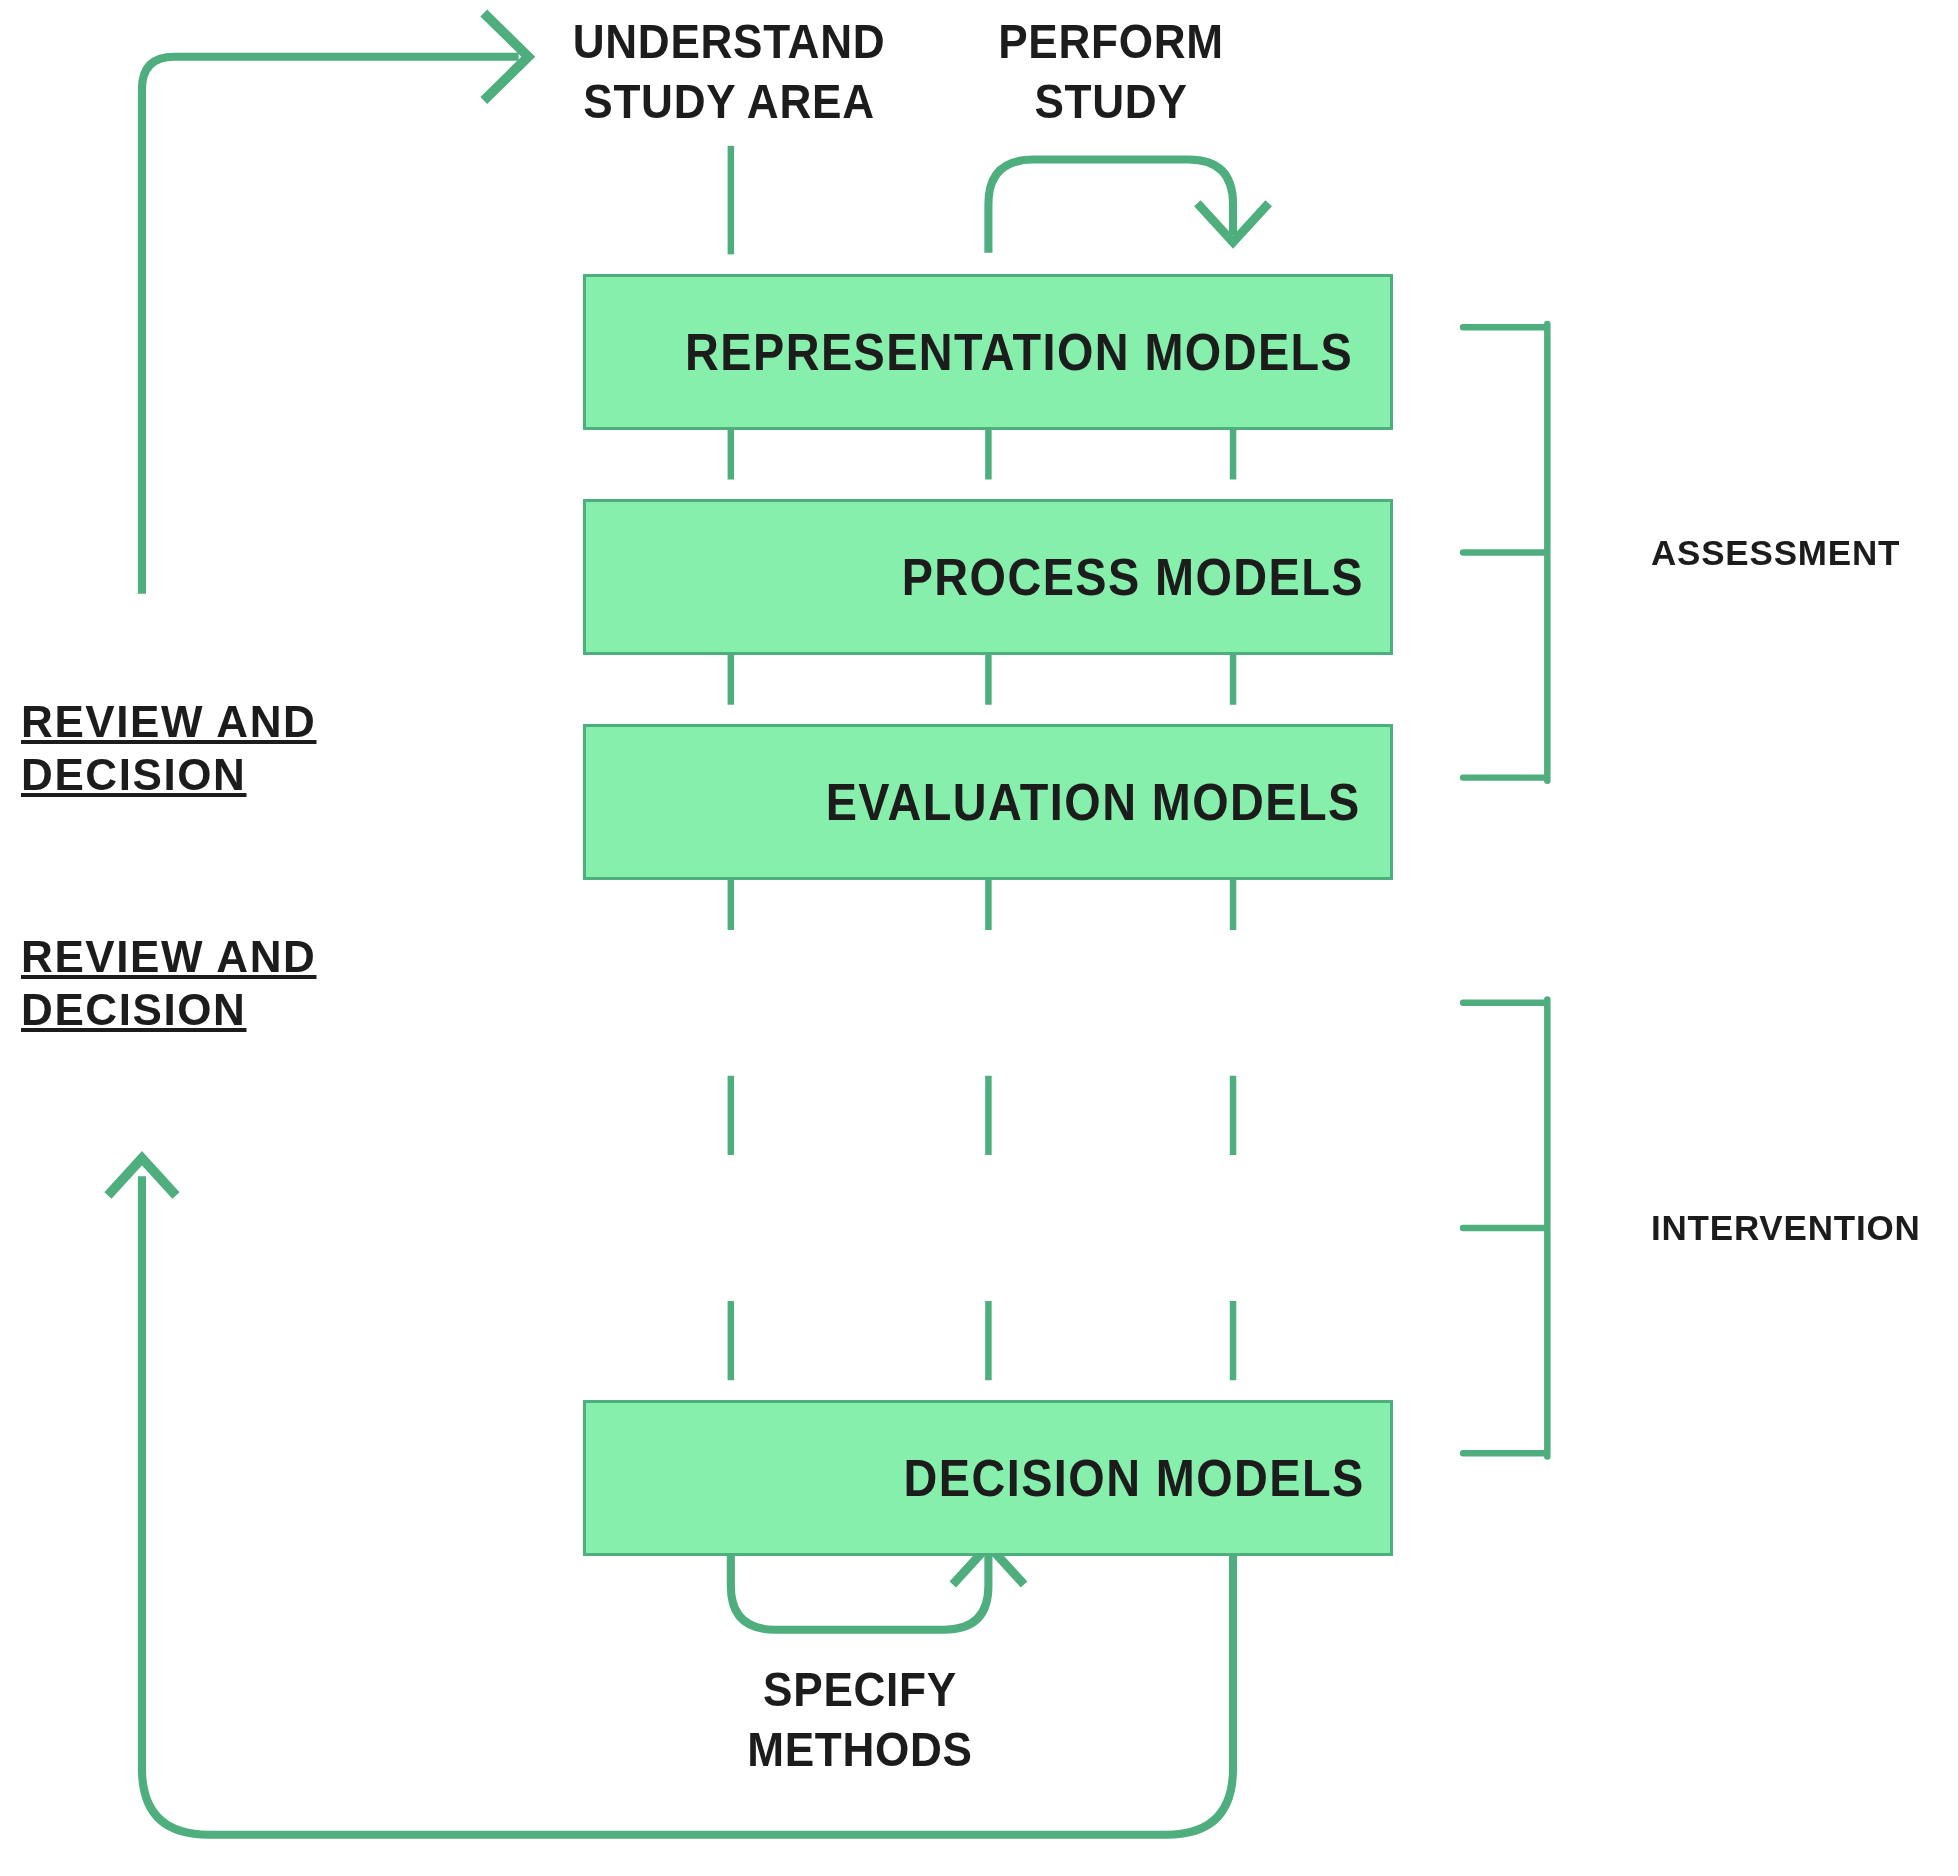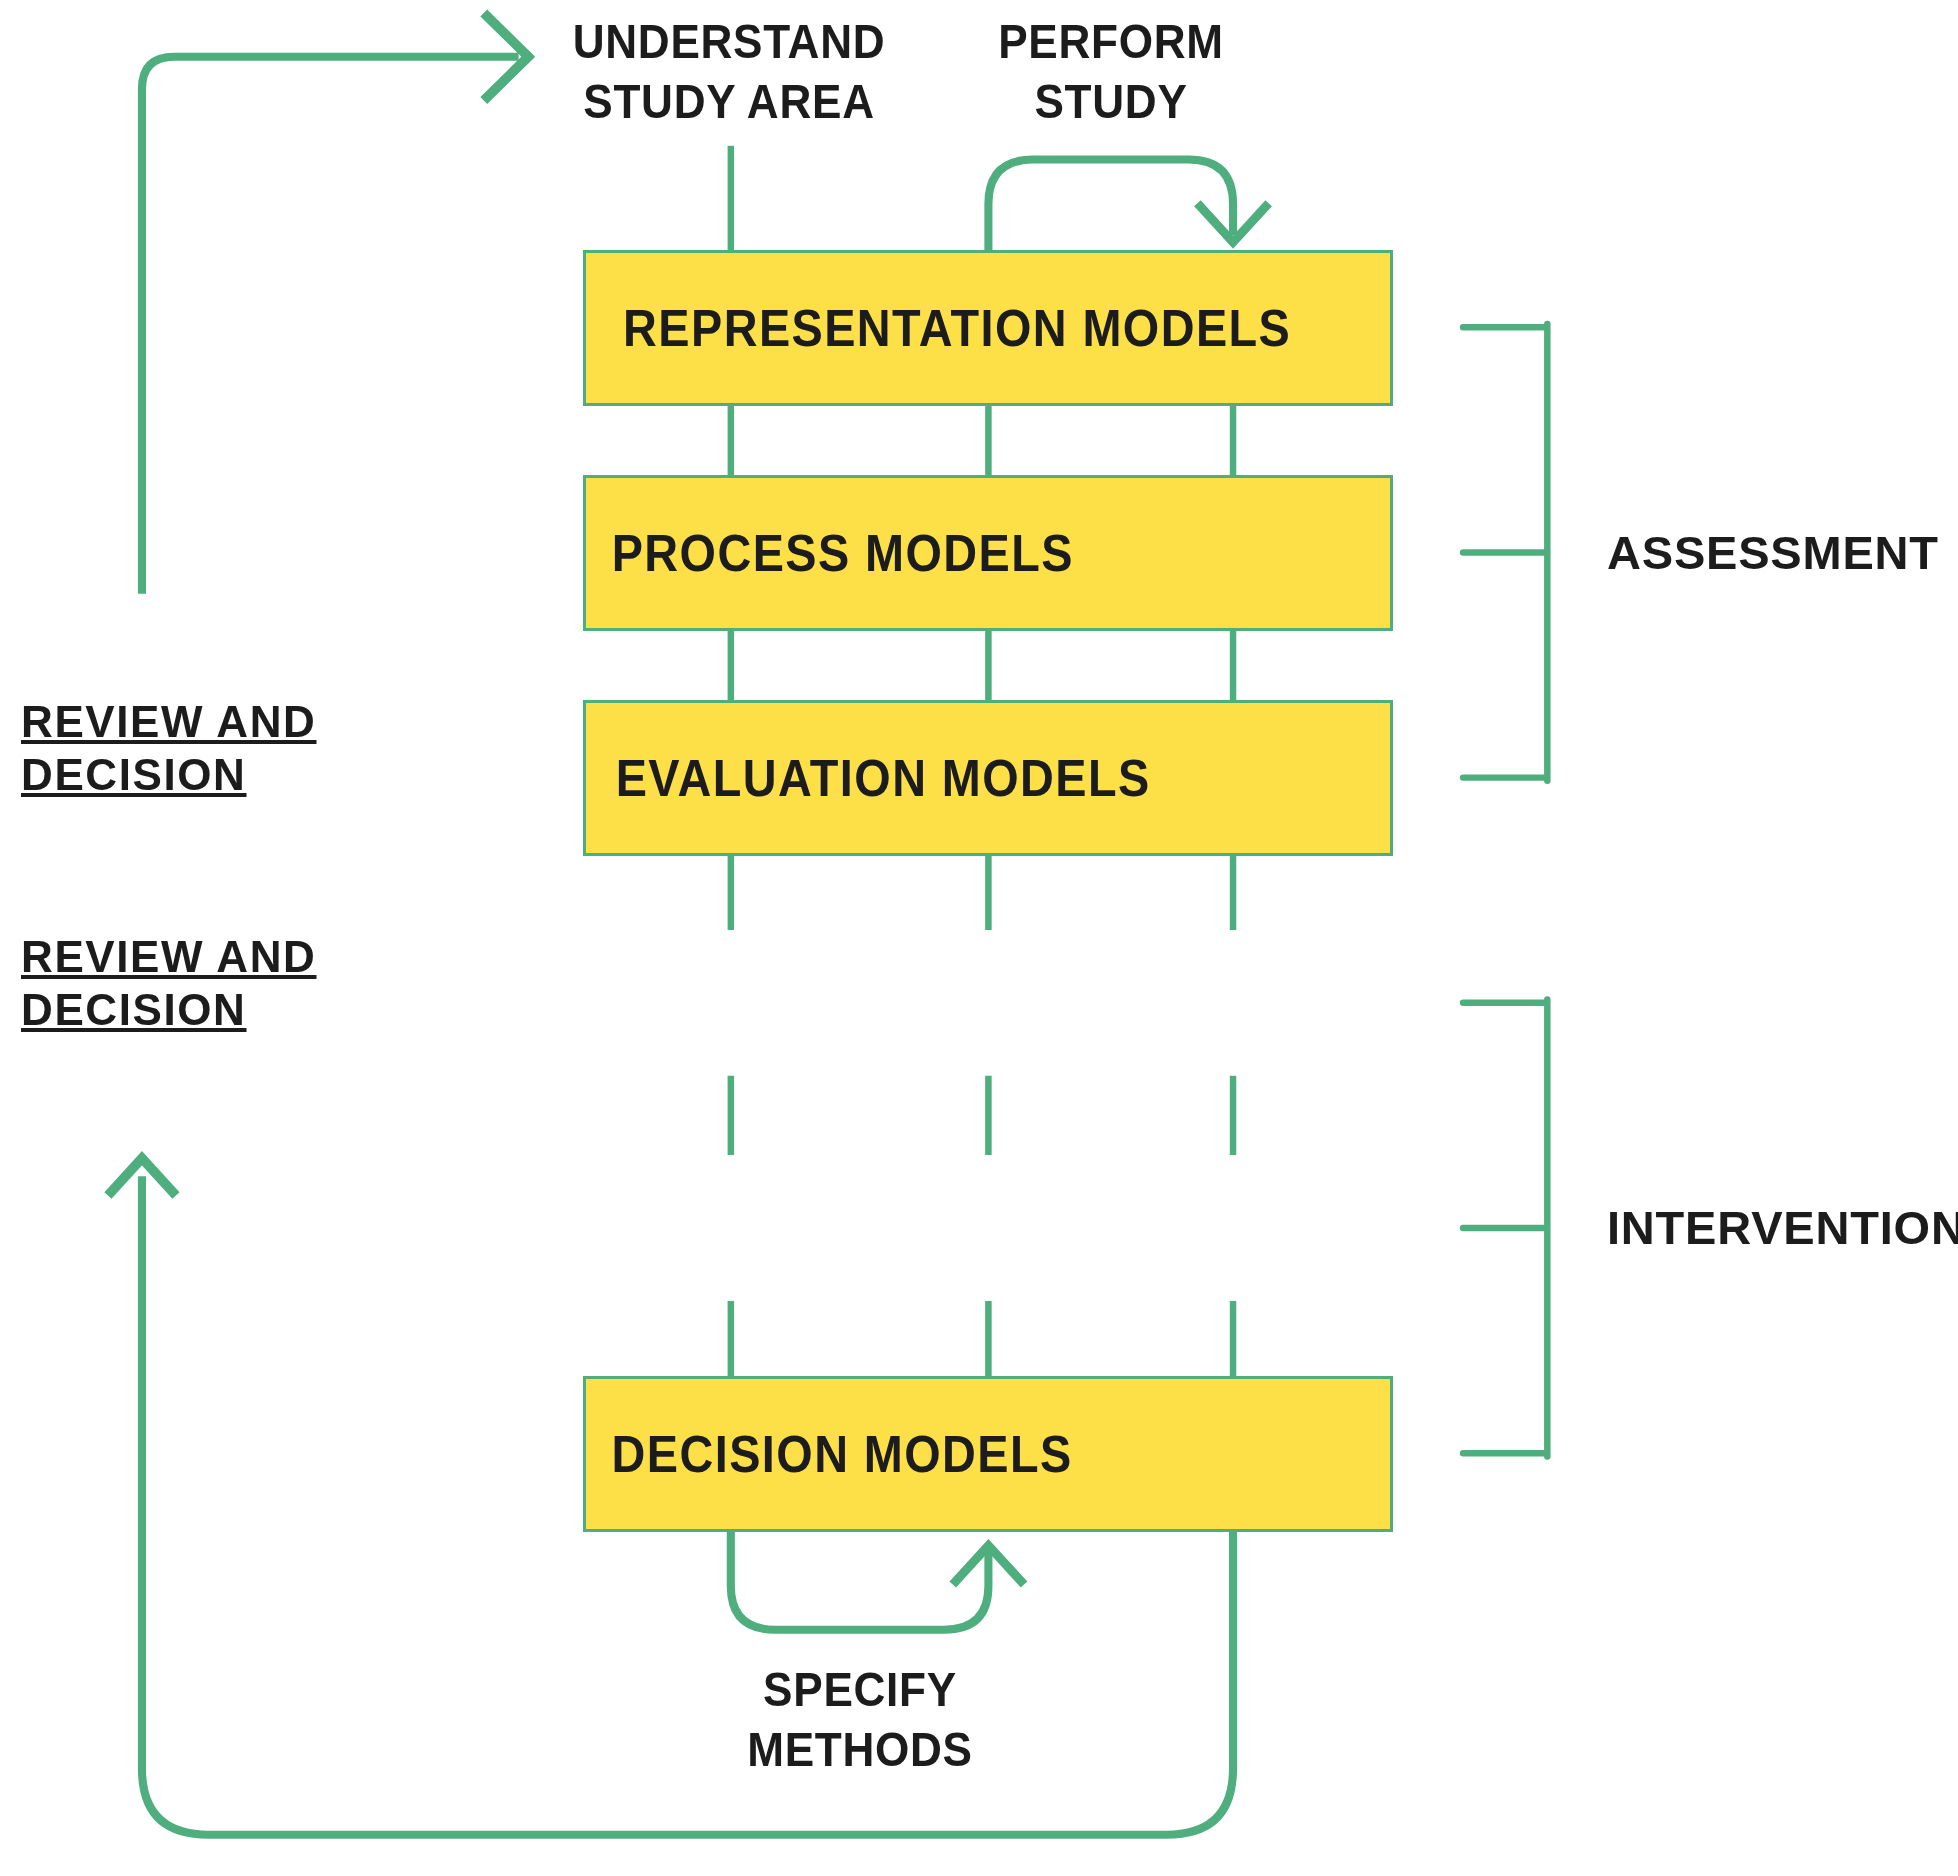--- a/index.html
+++ b/index.html
@@ -9,22 +9,22 @@
     background:#ffffff;
     font-family:"Liberation Sans", sans-serif;
     overflow:hidden;
   }
   svg.lines{position:absolute;left:0;top:0;z-index:1;}
   svg.lines path, svg.lines polyline{fill:none;stroke:var(--green,#4fae7e);}
 
   .model-box{
     position:absolute;left:583px;width:810px;height:156px;
     box-sizing:border-box;border:3.2px solid var(--green,#4fae7e);
-    background:#fde047;z-index:2;
-    display:flex;align-items:center;justify-content:flex-start;
+    background:#86efac;z-index:2;
+    display:flex;align-items:center;justify-content:flex-end;margin-top:24px;
   }
   .box-label{
     font-weight:700;font-size:52px;color:var(--ink,#1c1c1c);
     letter-spacing:1.6px;transform:scaleX(0.9);white-space:nowrap;
   }
   .flow-label{
     position:absolute;z-index:3;color:var(--ink,#1c1c1c);
     font-weight:700;white-space:pre-line;
   }
   .flow-label.condensed{transform:scaleX(0.9);}
@@ -36,22 +36,22 @@
     left:21px;width:373px;text-align:left;
     font-size:44px;line-height:53px;letter-spacing:1.6px;
     transform-origin:left center;
     text-decoration:underline;
   }
   .bottom-label{
     width:486px;text-align:center;top:1659px;
     font-size:49px;line-height:60px;letter-spacing:0.8px;
   }
   .bracket-label{
-    font-size:47px;line-height:52px;letter-spacing:0.8px;
-    transform-origin:left center;white-space:nowrap;
+    font-size:35px;line-height:52px;letter-spacing:0.8px;
+    transform-origin:left center;white-space:nowrap;margin-left:44px;
   }
 </style>
 </head>
 <body>
 
 <div class="canvas">
 
   <svg class="lines" width="1959" height="1876" viewBox="0 0 2418 2316">
 
     <path stroke-width="10" d="M 175,733 L 175,110 Q 175,70 215,70 L 640,70"></path>

